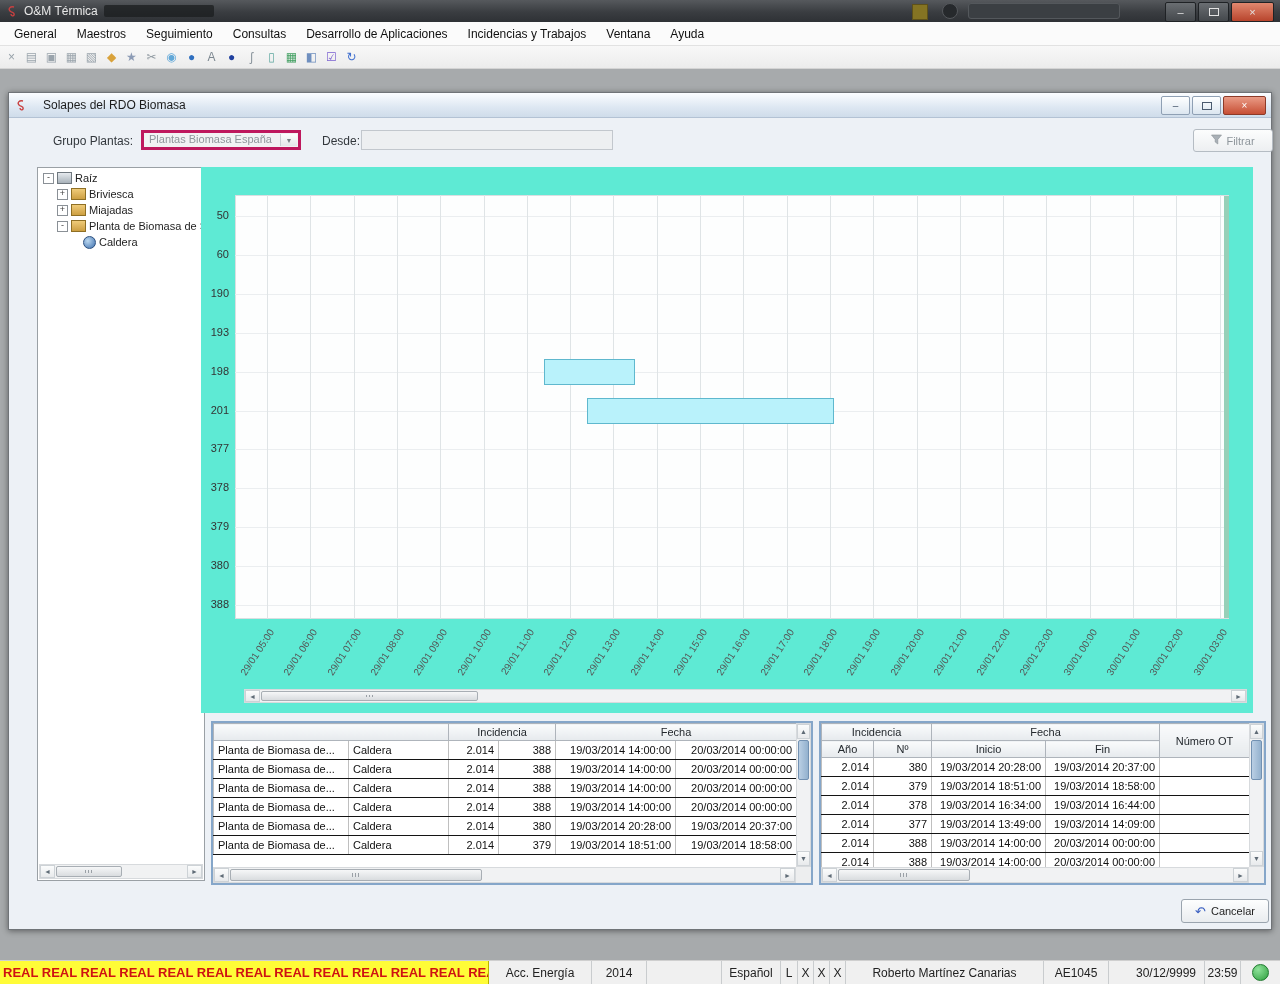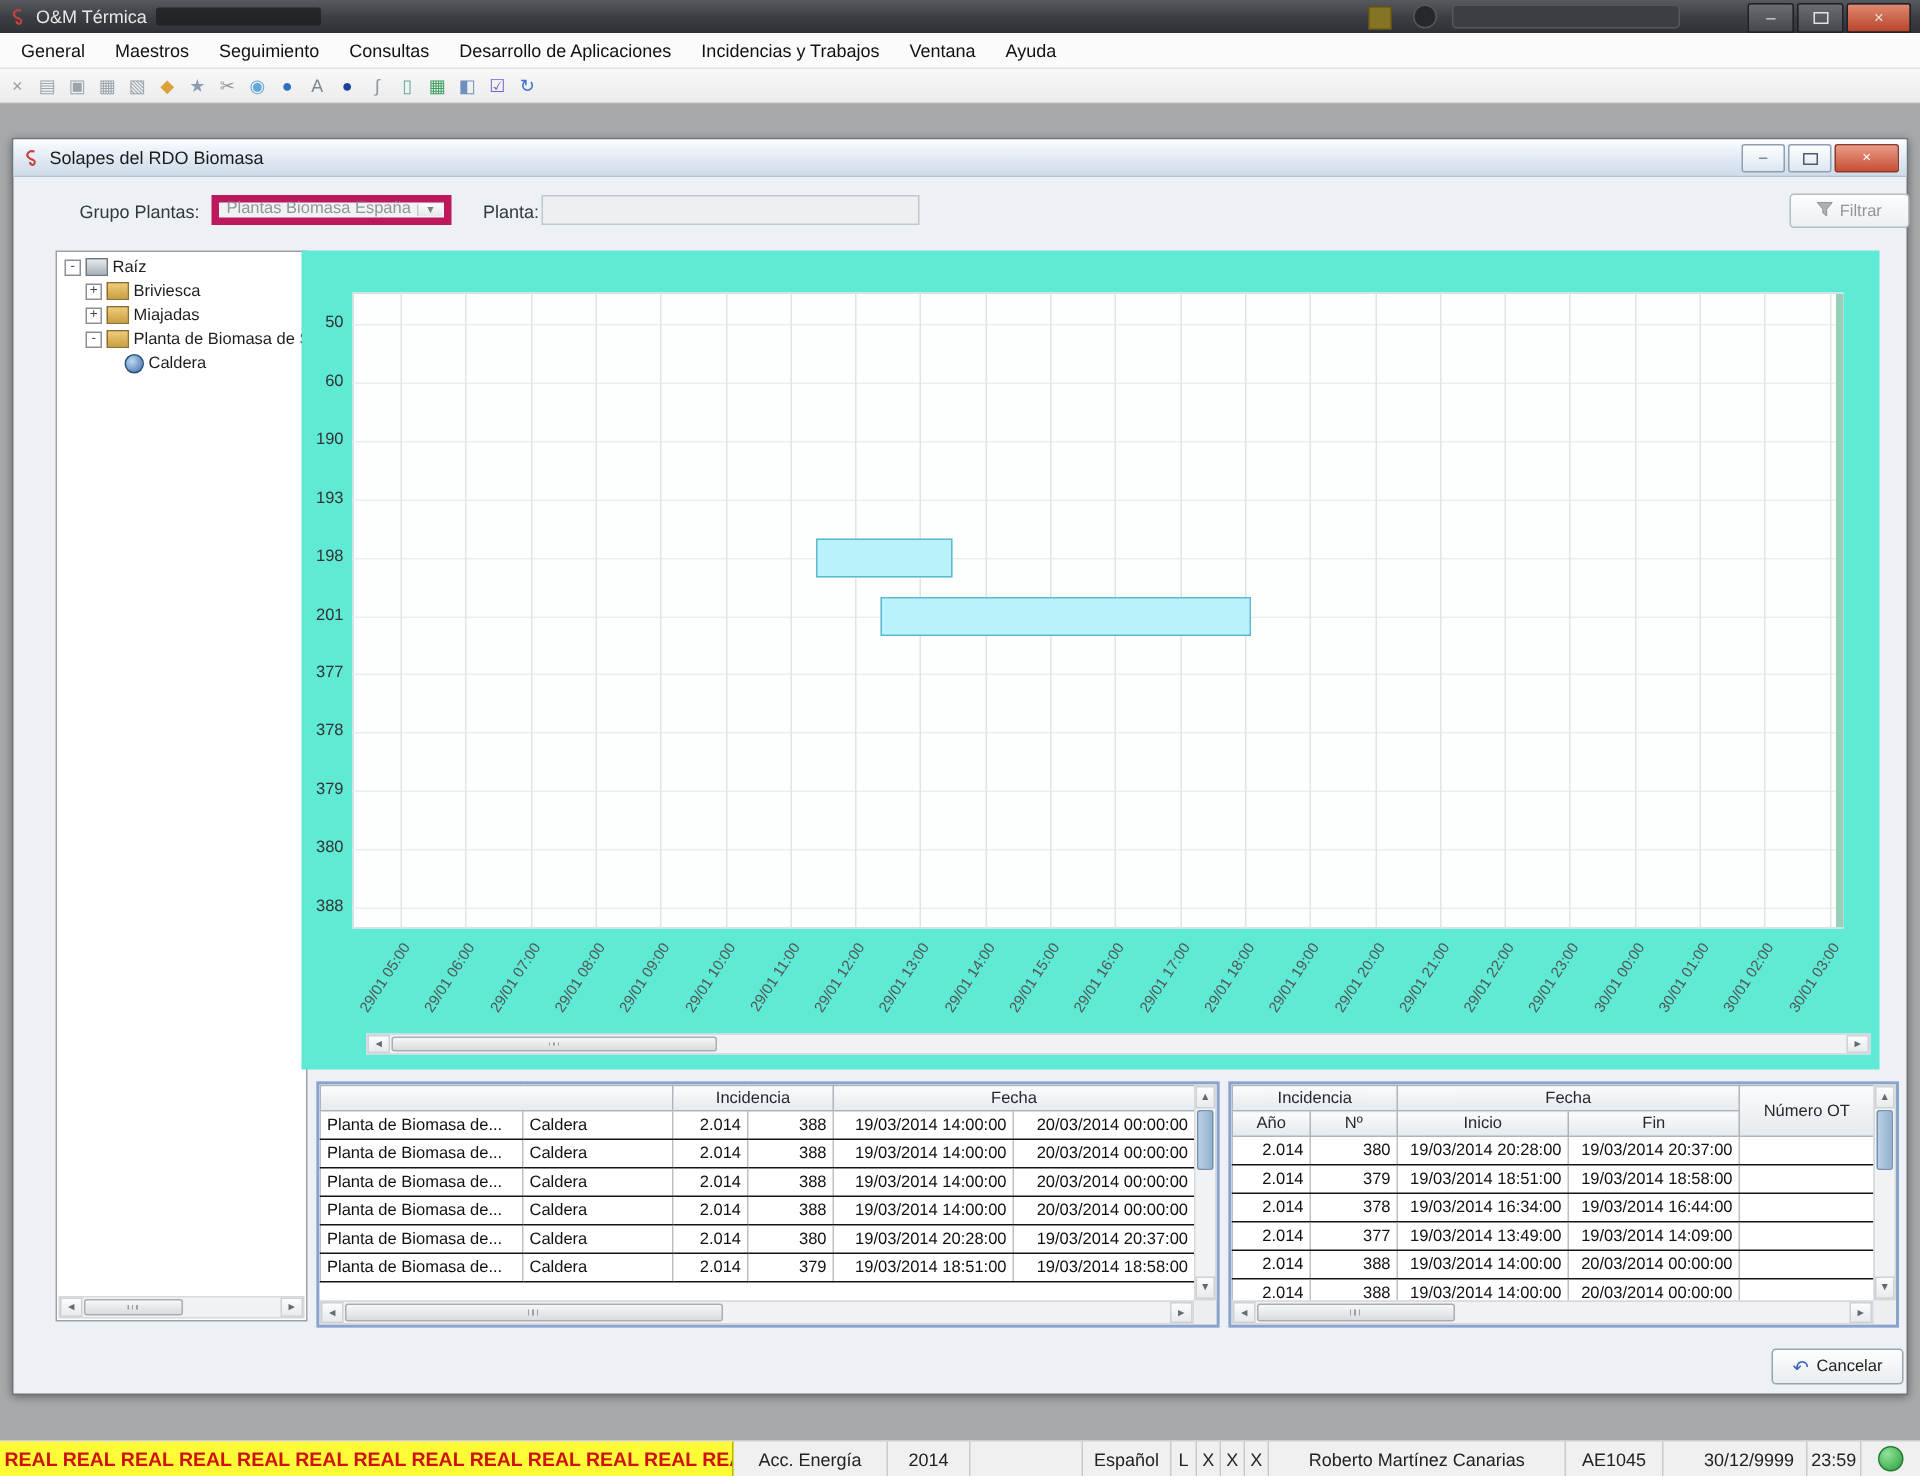--- a/index.html
+++ b/index.html
@@ -34,32 +34,32 @@
     display:flex;align-items:center;padding-left:3px;box-sizing:border-box;gap:3px;}
   .tb-icon{width:17px;height:17px;display:flex;align-items:center;justify-content:center;font-size:12px;}
 
   
   #mdi{position:absolute;left:0;top:69px;width:1280px;height:891px;background:#A7AAAC;}
   #child{position:absolute;left:8px;top:23px;width:1264px;height:838px;background:#EDF1F6;
     border:1px solid #707478;box-shadow:0 1px 6px rgba(0,0,0,.45);box-sizing:border-box;}
   #child-titlebar{position:absolute;left:0;top:0;right:0;height:24px;
     background:linear-gradient(#FBFDFF,#DDE7F2 60%,#CFDCEA);border-bottom:1px solid #B3C2D4;
     display:flex;align-items:center;}
-  #child-titlebar .title{font-size:12px;color:#1C1C1C;margin-left:6px;}
+  #child-titlebar .title{font-size:12px;color:#1C1C1C;margin-left:16px;}
   #child-controls{position:absolute;right:5px;top:3px;display:flex;gap:2px;}
   .cw-btn{width:27px;height:17px;border:1px solid #8FA0B4;border-radius:2px;
     background:linear-gradient(#FEFFFF,#DCE6F0);color:#4A5A6E;font-size:10px;
     display:flex;align-items:center;justify-content:center;}
   .cw-btn.close{background:linear-gradient(#EA9B86,#C74F35);color:#fff;width:41px;border-color:#8C3A28;}
 
   
   .flabel{position:absolute;font-size:12px;color:#33383D;}
   #lbl-grupo{left:44px;top:41px;}
   #combo-grupo{position:absolute;left:132px;top:37px;width:160px;height:20px;background:#F1F2F3;
-    border:5px solid #be185d;box-sizing:border-box;display:flex;align-items:flex-end;
+    border:3px solid #be185d;box-sizing:border-box;display:flex;align-items:flex-start;
     color:#8F959B;font-size:11px;padding-left:5px;}
   .combo-arrow{position:absolute;right:1px;top:1px;bottom:1px;width:16px;
     background:linear-gradient(#FCFDFD,#E4E7E9);border-left:1px solid #C8CDD2;
     display:flex;align-items:center;justify-content:center;font-size:7px;color:#7A8187;}
   #lbl-planta{left:313px;top:41px;}
   .tb-input{position:absolute;background:#EDEFF1;border:1px solid #C2C7CD;box-sizing:border-box;
     font-size:11px;color:#333;padding:0 4px;font-family:inherit;}
   #input-planta{left:352px;top:37px;width:252px;height:20px;}
   #fecha-group{position:absolute;left:618px;top:27px;width:266px;height:35px;border:1px solid #C6CBD1;}
   #fecha-legend{position:absolute;left:8px;top:-8px;background:#EDF1F6;padding:0 4px;font-size:11px;color:#9AA0A6;}
@@ -240,21 +240,21 @@
           </span>
         <span class="cw-btn close">×</span>
       </span>
     </div>
 
     <span class="flabel" id="lbl-grupo">Grupo Plantas:</span>
     <div id="combo-grupo">
       <span>Plantas Biomasa España</span>
       <span class="combo-arrow">▼</span>
     </div>
-    <span class="flabel" id="lbl-planta">Planta:</span>
+    <span class="flabel" id="lbl-planta">Desde:</span>
     <input class="tb-input" id="input-planta" value="" style="">
     <div id="btn-filtrar">
       <span>
         <svg width="11" height="11" viewBox="0 0 11 11">
             <path d="M0.5 1 H10.5 L6.8 5.5 V10 L4.2 8 V5.5 Z" fill="#A9B0B6" stroke="#8A9096" stroke-width="0.6"></path>
           </svg>
       </span>
       <span>Filtrar</span>
     </div>
 

